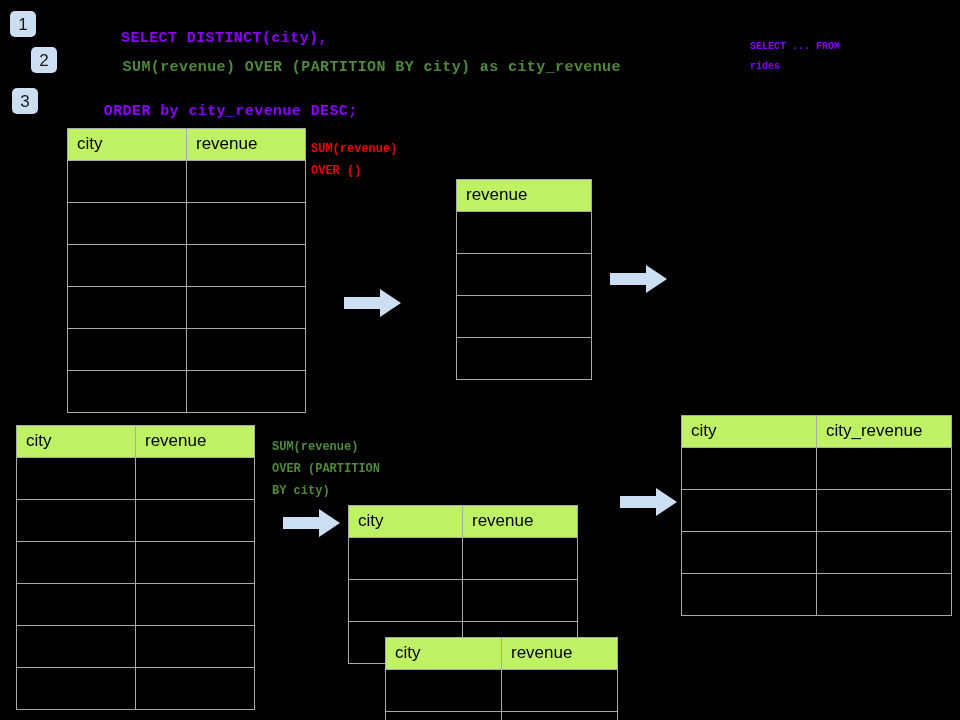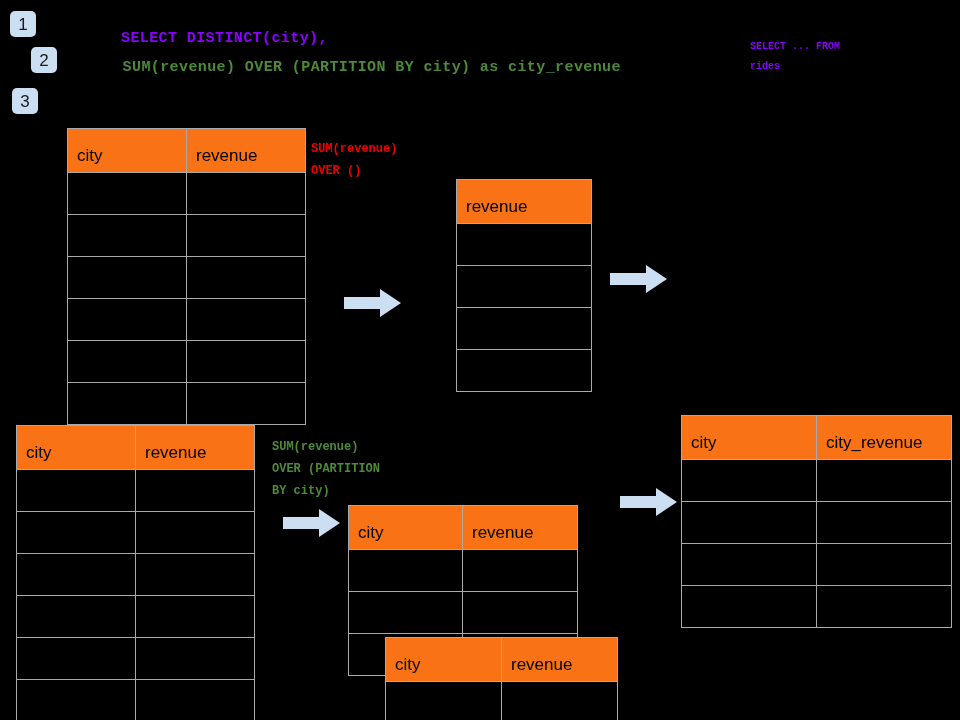--- a/index.html
+++ b/index.html
@@ -67,27 +67,27 @@
     border-collapse: collapse;
     table-layout: fixed;
     background: #000000;
   }
   .tbl th, .tbl td {
     border: 1px solid #a9a9a9;
     padding: 0;
     margin: 0;
   }
   .tbl th {
-    background: #f97316;
+    background: #bef264;
     color: #000000;
     font-family: "Liberation Sans", sans-serif;
     font-size: 17px;
     font-weight: normal;
     text-align: left;
-    padding: 17px 0 6px 9px;
+    padding: 5px 0 6px 9px;
     height: 26px;
     box-sizing: border-box;
   }
   .tbl td {
     background: #000000;
     height: 41px;
   }
 
   
   .arrow {
@@ -107,20 +107,21 @@
   <div class="badge" style="left:31px; top:47px;">
     <span>2</span>
   </div>
   <div class="badge" style="left:12px; top:88px;">
     <span>3</span>
   </div>
 
   <div class="code c-violet" style="left:85px; top:28px;margin-left:36px;">SELECT DISTINCT(city),</div>
   <div class="code c-green" style="left:85px; top:57px;">    SUM(revenue) OVER (PARTITION BY city) as city_revenue</div>
   <div class="code c-violet" style="left:85px; top:79px;margin-top:48px;">  FROM rides</div>
+  <div class="code c-violet" style="left:85px; top:101px;">  ORDER by city_revenue DESC;</div>
 
   <div class="annot c-violet small" style="left:750px; top:37px;">SELECT ... FROM
 rides</div>
 
   <div class="annot c-red" style="left:311px; top:138px;">SUM(revenue)
 OVER ()</div>
 
   <div class="annot c-green" style="left:272px; top:436px;">SUM(revenue)
 OVER (PARTITION
 BY city)</div>

